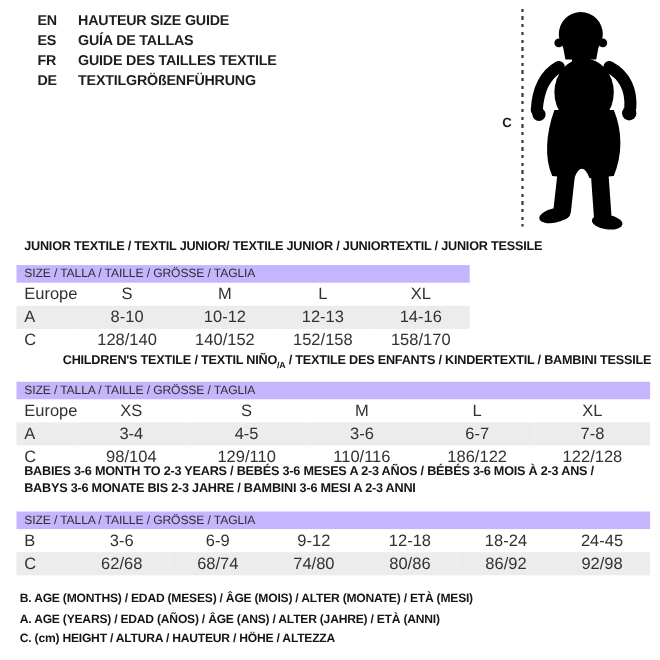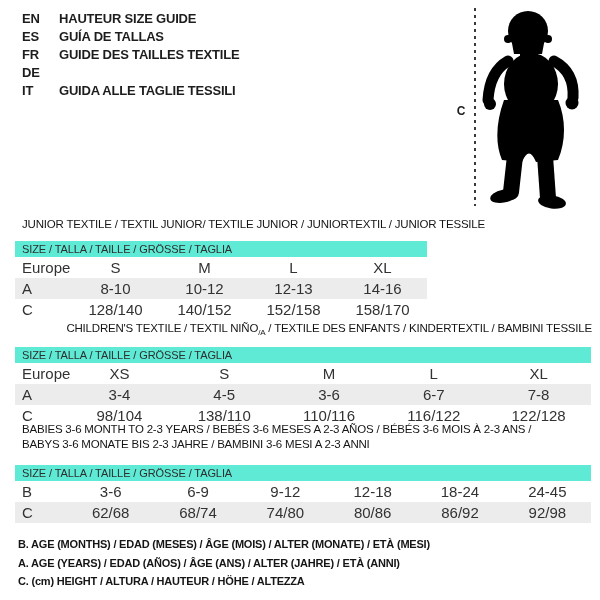--- a/index.html
+++ b/index.html
@@ -3,41 +3,41 @@
 <meta charset="utf-8">
 <style>
   html,body{margin:0;padding:0;}
   body{
     width:600px;height:600px;position:relative;background:#ffffff;
     font-family:"Liberation Sans", sans-serif;color:#1d1d1d;overflow:hidden;
   }
   
   .langs{position:absolute;left:22px;top:10px;}
   .lang-row{display:flex;line-height:18px;font-size:13px;font-weight:bold;letter-spacing:-0.2px;}
-  .lang-row .code{width:37px;flex:0 0 37px;}
+  .lang-row .code{width:37px;flex:0 0 37px;margin-left:12px;}
   
   .measure-line{
     position:absolute;left:474px;top:8px;width:2px;height:198px;
     background:repeating-linear-gradient(to bottom,#3a3a3a 0 3px,transparent 3px 7px);
   }
   .measure-label{position:absolute;left:452px;top:104px;width:18px;text-align:center;
     font-size:12px;font-weight:bold;}
   .baby-svg{position:absolute;left:482px;top:8px;overflow:visible;}
   
-  .tbl-heading{position:absolute;font-size:11.5px;font-weight:normal;letter-spacing:-0.2px;line-height:15px;color:#151515;}
+  .tbl-heading{position:absolute;font-size:11.5px;font-weight:bold;letter-spacing:-0.2px;line-height:15px;color:#151515;}
   .h1{left:22px;top:217px;width:560px;}
   .h2{left:22px;top:321px;width:570px;text-align:right;}
   .h3{left:22px;top:422px;width:556px;}
   .tbl-heading sub{font-size:8px;}
   table{border-collapse:collapse;table-layout:fixed;position:absolute;}
   .t1{left:15px;top:241px;width:412px;}
   .t2{left:15px;top:347px;width:576px;}
   .t3{left:15px;top:465px;width:576px;}
   th.bar{
-    background:#5eead4;font-weight:normal;font-size:11px;text-align:left;
+    background:#c4b5fd;font-weight:normal;font-size:11px;text-align:left;
     padding:2px 0 2px 7px;color:#2e2e2e;height:12px;letter-spacing:-0.1px;
   }
   td{font-size:15px;color:#323232;text-align:center;padding:2px 0;height:13px;}
   td.lbl{text-align:left;padding-left:7px;}
   tbody tr:nth-child(even) td{background:#ececec;}
   .t1 col.lbl{width:56px;}
   .t2 col.lbl,.t3 col.lbl{width:52px;}
   
   .footnotes{position:absolute;left:18px;top:535px;}
   .footnote{font-size:11px;font-weight:bold;line-height:18.5px;letter-spacing:-0.2px;color:#151515;}
@@ -53,24 +53,21 @@
   <div class="lang-row">
     <span class="code">ES</span>
     <span class="title">GUÍA DE TALLAS</span>
   </div>
   <div class="lang-row">
     <span class="code">FR</span>
     <span class="title">GUIDE DES TAILLES TEXTILE</span>
   </div>
   <div class="lang-row">
     <span class="code">DE</span>
-  </div>
-  <div class="lang-row">
-    <span class="code">IT</span>
-    <span class="title">GUIDA ALLE TAGLIE TESSILI</span>
+    <span class="title">TEXTILGRÖßENFÜHRUNG</span>
   </div>
 </div>
 
 <div class="measure-line"></div>
 <div class="measure-label">C</div>
 <svg class="baby-svg" width="106" height="200" viewBox="0 0 106 200" aria-hidden="true">
   <g fill="#000000">
 
     <circle cx="26" cy="31" r="4"></circle>
       <circle cx="66" cy="31" r="4"></circle>
@@ -168,23 +165,23 @@
         <td class="lbl">A</td>
         <td>3-4</td>
         <td>4-5</td>
         <td>3-6</td>
         <td>6-7</td>
         <td>7-8</td>
       </tr>
       <tr>
         <td class="lbl">C</td>
         <td>98/104</td>
-        <td>138/110</td>
+        <td>129/110</td>
         <td>110/116</td>
-        <td>116/122</td>
+        <td>186/122</td>
         <td>122/128</td>
       </tr>
     </tbody>
 </table>
 
 <div class="tbl-heading h3">
     <div><span>BABIES 3-6 MONTH TO 2-3 YEARS / BEBÉS 3-6 MESES A 2-3 AÑOS / BÉBÉS 3-6 MOIS À 2-3 ANS /</span></div>
     <div><span>BABYS 3-6 MONATE BIS 2-3 JAHRE / BAMBINI 3-6 MESI A 2-3 ANNI</span></div>
   </div>
 <table class="t3">

